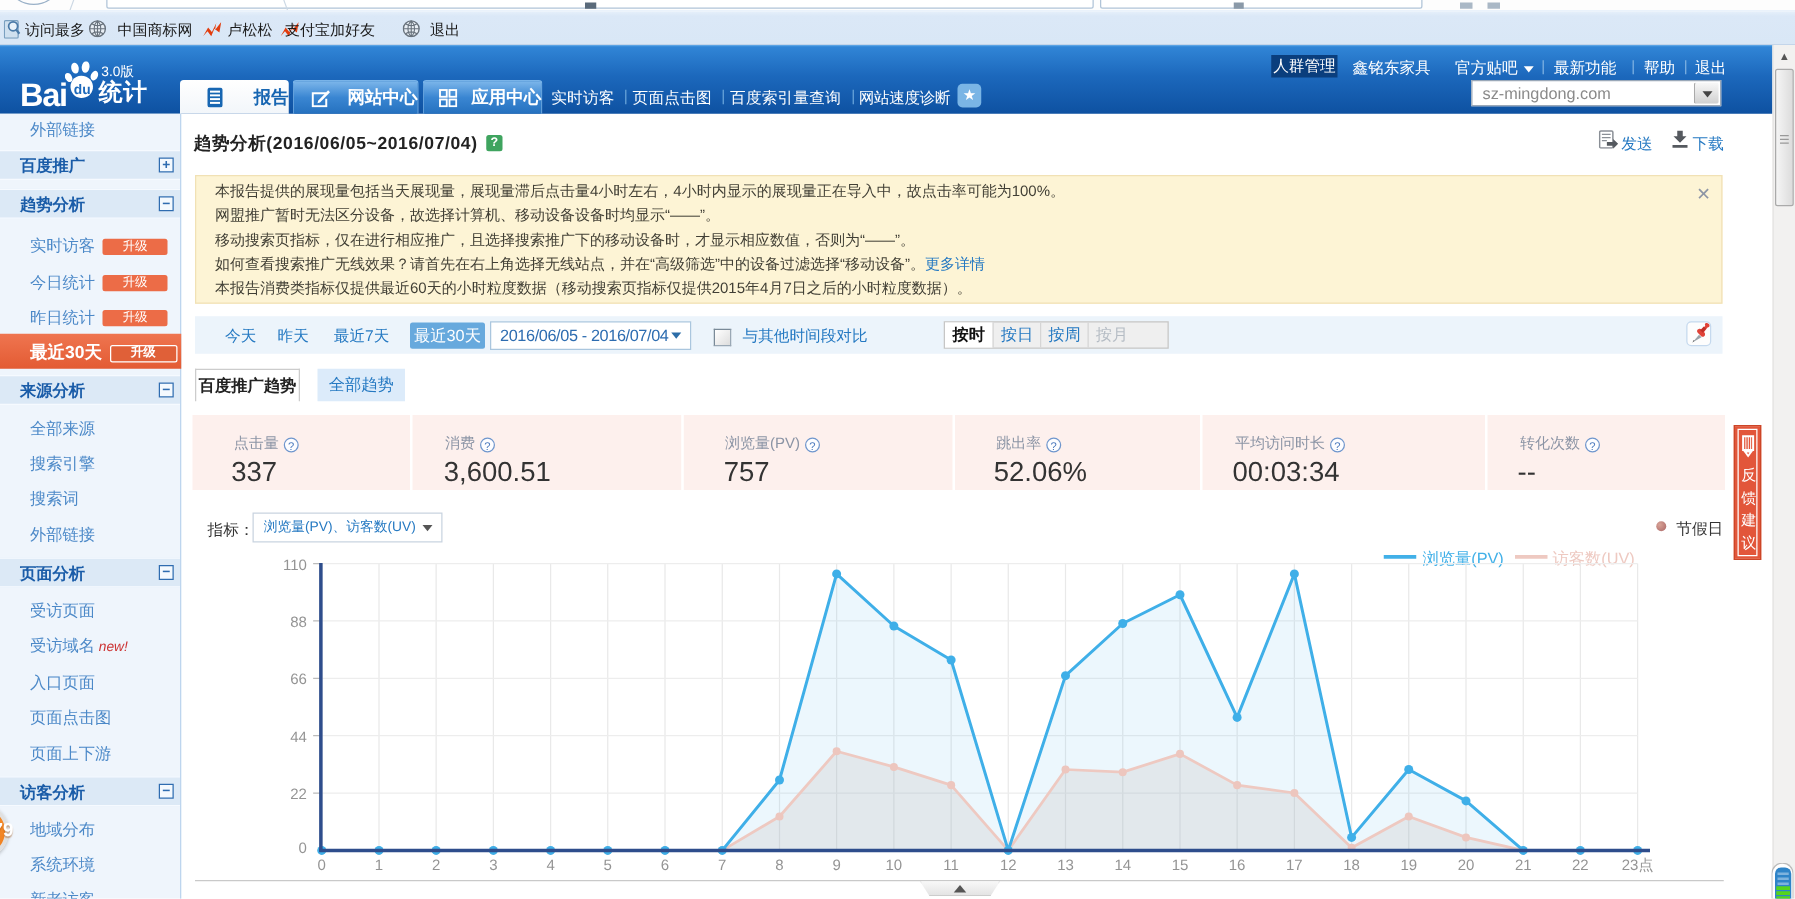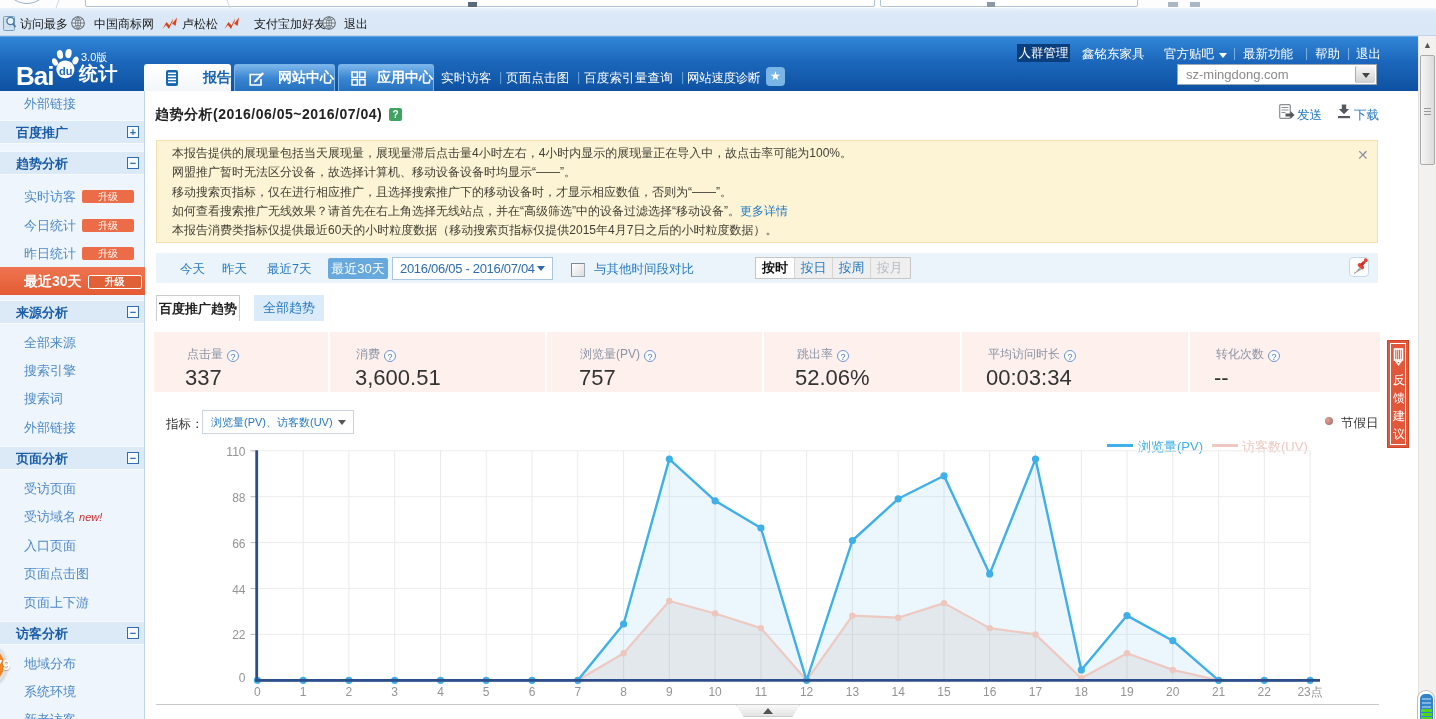--- a/index.html
+++ b/index.html
@@ -35,21 +35,21 @@
 #notice{left:156px;top:140px;width:1222px;height:103px;background:#fdf4d5;border:1px solid #f1e1b5;font-size:12px;color:#413f35;line-height:19.25px;padding:3px 0 0 15px}
 #notice .lnk{color:#2579c2}
 #nclose{left:1357px;top:147px;font-size:14px;color:#8d95a5}
 
 #toolbar{left:156px;top:253px;width:1222px;height:30px;background:#ecf4fb}
 .tblnk{position:absolute;top:261px;color:#2579c2;font-size:12.5px}
 #btn30{left:328px;top:258px;width:60px;height:21px;background:#67a9dd;border-radius:2px;color:#fff;font-size:13px;text-align:center;line-height:21px}
 #datebox{left:392px;top:257px;width:161px;height:23px;background:#fff;border:1px solid #aac6de;color:#2d6cb0;font-size:13px;line-height:21px;padding-left:7px;letter-spacing:-0.3px}
 #datebox .car{position:absolute;right:7px;top:8px;width:0;height:0;border:4px solid transparent;border-top:5px solid #2c6da8}
 #cbx{left:571px;top:263px;width:14px;height:14px;background:linear-gradient(135deg,#fff,#ddd);border:1px solid #9aa8b5;border-top-color:#7a8a98;border-left-color:#7a8a98}
-#grp{left:755px;top:257px;width:156px;height:22px;border:1px solid #c6c6c6;background:#efefef}
+#grp{left:755px;top:257px;width:180px;height:22px;border:1px solid #c6c6c6;background:#efefef}
 .gcell{position:absolute;top:0;height:20px;line-height:20px;width:38px;text-align:center;font-size:13px}
 
 #tab1{left:156px;top:295px;width:84px;height:26px;background:#fff;border:1px solid #ccc;border-bottom:none;color:#222;font-weight:bold;font-size:13px;text-align:center;line-height:26px}
 #tab2{left:254px;top:295px;width:70px;height:26px;background:#dcebfa;color:#2579c2;font-size:13px;text-align:center;line-height:26px}
 
 #stats{left:154px;top:332px;width:1226px;height:60px;background:#fdf0ed}
 .sdiv{position:absolute;top:0;width:2px;height:60px;background:#fff}
 .slab{position:absolute;top:14px;font-size:12px;color:#8b94a5;white-space:nowrap}
 .sval{position:absolute;top:33px;font-size:22px;color:#333;white-space:nowrap}
 .qico{display:inline-block;width:12px;height:12px;border:1px solid #6f96cd;border-radius:50%;color:#4b79bd;font-size:9px;line-height:12px;text-align:center;margin-left:4px;vertical-align:-2px;background:#fdfdff}
@@ -103,21 +103,21 @@
       <path d="M0.7 7 H13.3 M7 0.7 V13.3 M2.5 3 C5 5 9 5 11.5 3 M2.5 11 C5 9 9 9 11.5 11 M7 0.7 C3.5 4 3.5 10 7 13.3 M7 0.7 C10.5 4 10.5 10 7 13.3" stroke="#68727c" stroke-width="0.9" fill="none"></path>
     </svg>
   <span class="bk" style="left:94px">中国商标网</span>
   <svg style="position:absolute;left:162px;top:8px" width="15" height="13" viewBox="0 0 15 13">
       <path d="M0.5 12 L4.5 5 L7.5 8.5 L11 1.5 L10 7 L15 0.5 L13.5 9 L9.5 6 L7 12 L4 8 Z" fill="#e23d0e"></path>
     </svg>
   <span class="bk" style="left:182px">卢松松</span>
   <svg style="position:absolute;left:224px;top:8px" width="15" height="13" viewBox="0 0 15 13">
       <path d="M0.5 12 L4.5 5 L7.5 8.5 L11 1.5 L10 7 L15 0.5 L13.5 9 L9.5 6 L7 12 L4 8 Z" fill="#e23d0e"></path>
     </svg>
-  <span class="bk" style="left:254px">支付宝加好友</span>
+  <span class="bk" style="left:228px">支付宝加好友</span>
   <svg style="position:absolute;left:322px;top:7px" width="14" height="14" viewBox="0 0 14 14">
       <circle cx="7" cy="7" r="6.3" fill="#e8eef4" stroke="#68727c" stroke-width="1.1"></circle>
       <path d="M0.7 7 H13.3 M7 0.7 V13.3 M2.5 3 C5 5 9 5 11.5 3 M2.5 11 C5 9 9 9 11.5 11 M7 0.7 C3.5 4 3.5 10 7 13.3 M7 0.7 C10.5 4 10.5 10 7 13.3" stroke="#68727c" stroke-width="0.9" fill="none"></path>
     </svg>
   <span class="bk" style="left:344px">退出</span>
 </div>
 <div class="abs" id="header"></div>
 <div class="abs" id="hdr-topline"></div>
 <div class="abs" id="sidebar"></div>
 

